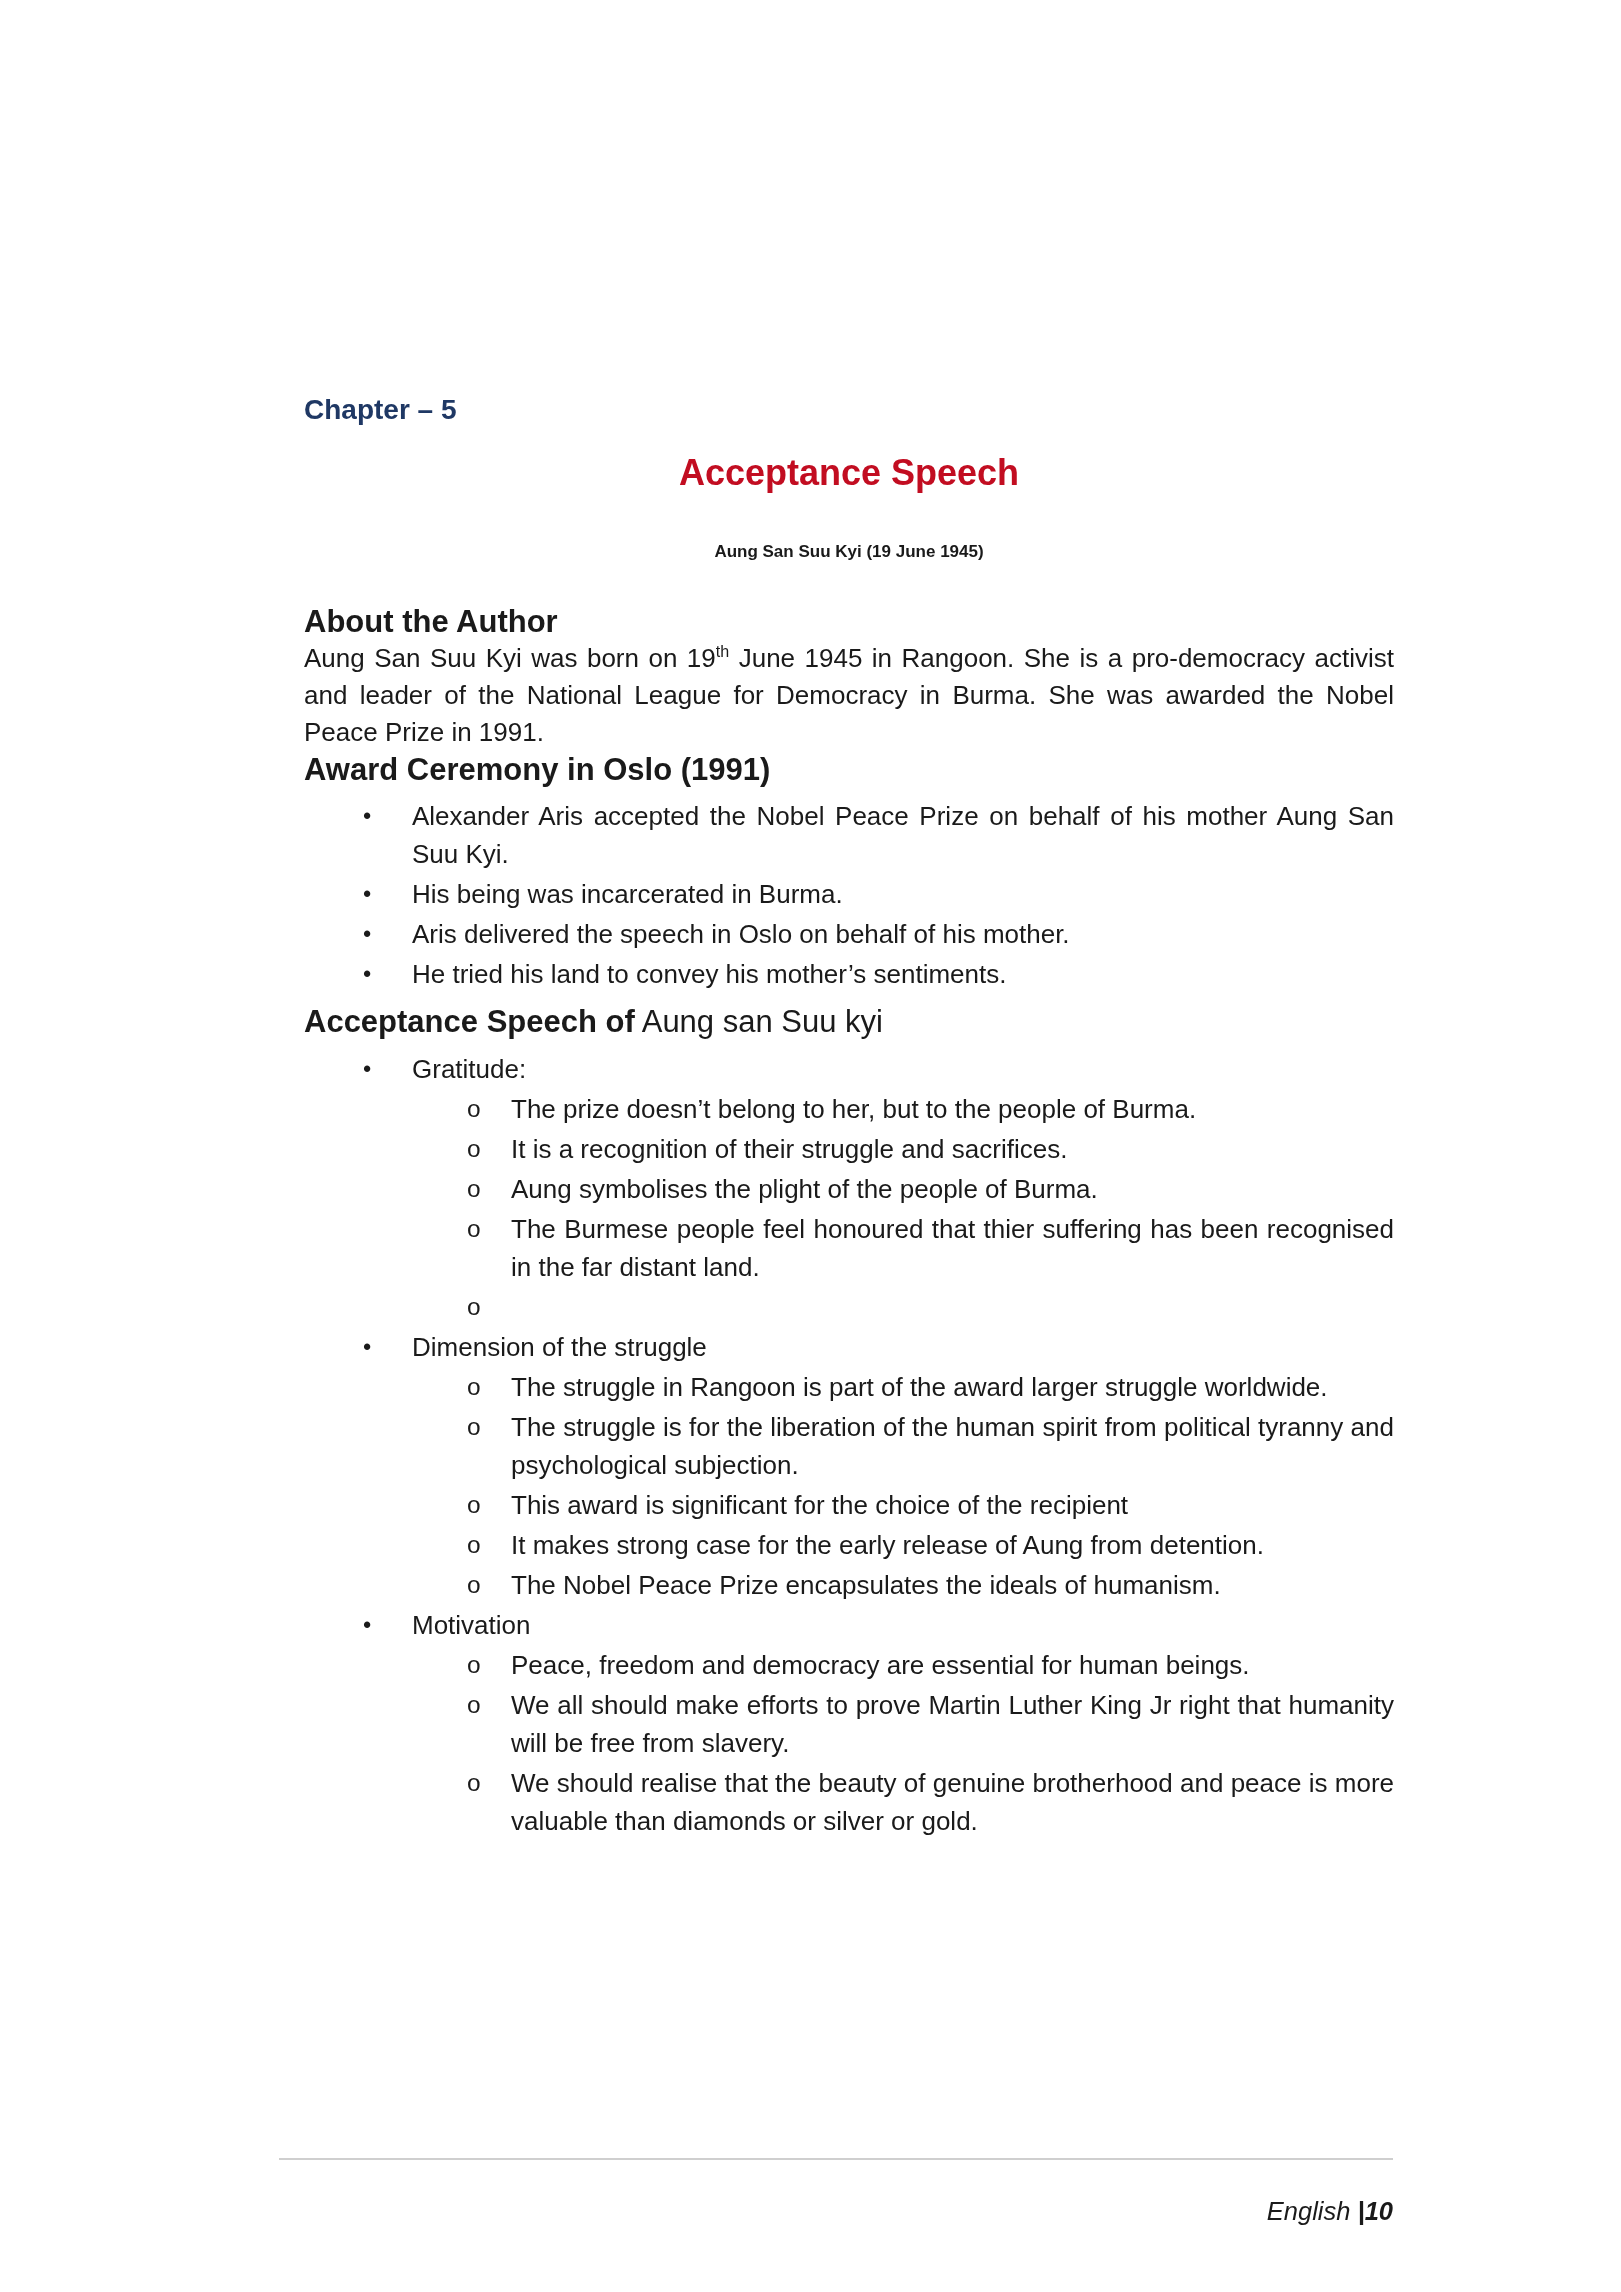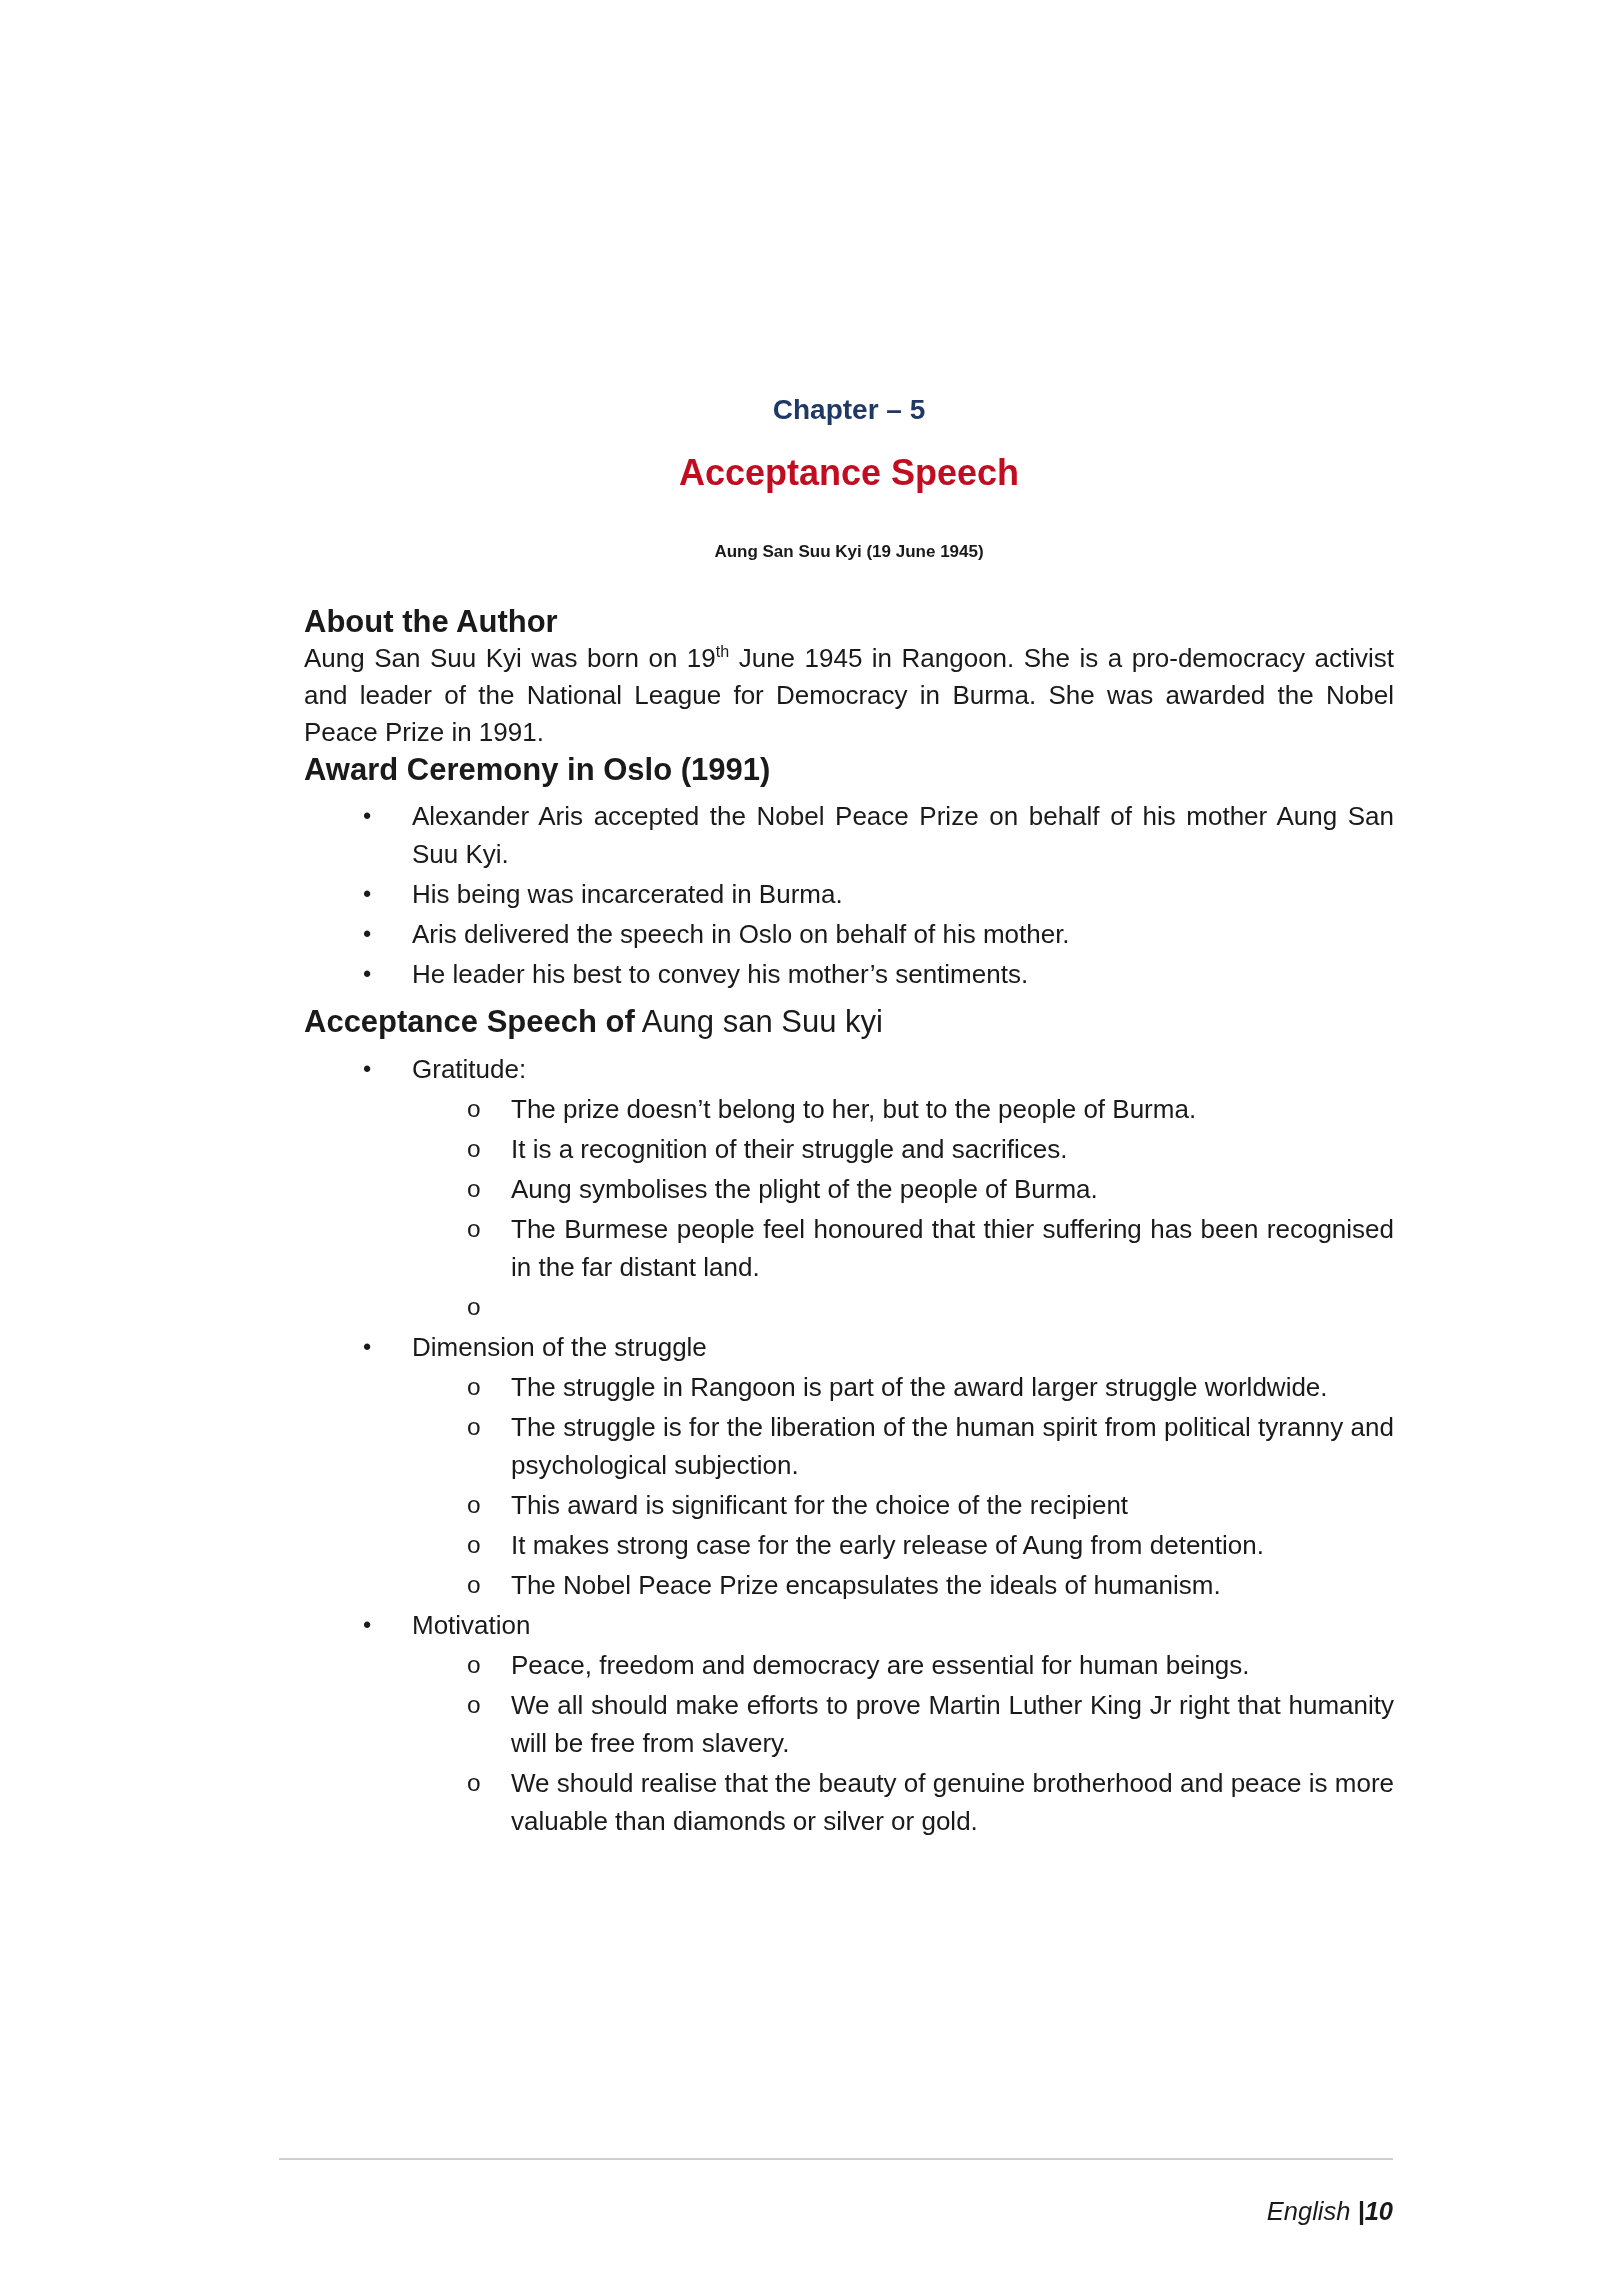--- a/index.html
+++ b/index.html
@@ -16,21 +16,20 @@
     overflow: hidden;
   }
   .content {
     position: absolute;
     left: 304px;
     top: 0;
     width: 1090px;
   }
   .chapter {
     margin: 390px 0 0 0;
-    text-align: center;
     font-size: 28px;
     line-height: 39px;
     font-weight: bold;
     color: var(--chapter_blue, #1f3864);
   }
   .doc-title {
     margin: 19.6px 0 0 0;
     text-align: center;
     font-size: 36px;
     line-height: 47px;
@@ -118,21 +117,21 @@
     <div class="li l1">
       <span class="marker">•</span>
       <span class="txt">His being was incarcerated in Burma.</span>
     </div>
     <div class="li l1">
       <span class="marker">•</span>
       <span class="txt">Aris delivered the speech in Oslo on behalf of his mother.</span>
     </div>
     <div class="li l1">
       <span class="marker">•</span>
-      <span class="txt">He leader his best to convey his mother’s sentiments.</span>
+      <span class="txt">He tried his land to convey his mother’s sentiments.</span>
     </div>
   </div>
 
   <div class="h4 accept"><span>Acceptance Speech of</span><span class="regular"> Aung san Suu kyi</span></div>
 
   <div class="list">
 
     <div class="li l1">
       <span class="marker">•</span>
       <span class="txt">Gratitude:</span>

